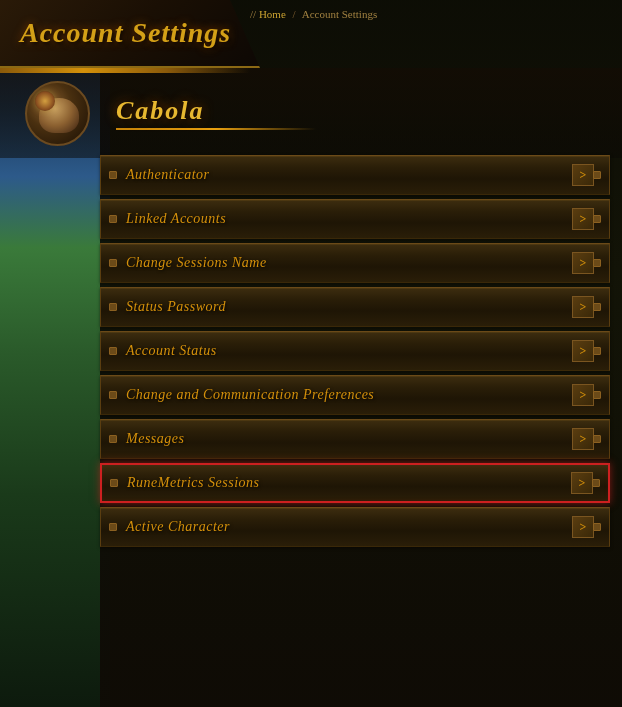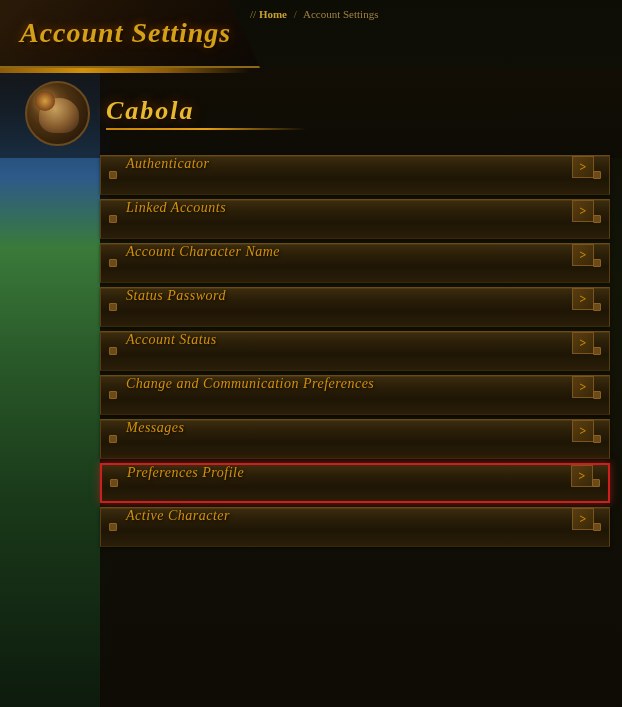--- a/index.html
+++ b/index.html
@@ -92,21 +92,20 @@
       top: 8px;
       left: 250px;
       z-index: 11;
       font-size: 11px;
       color: #a08040;
     }
 
     .breadcrumb-bar a {
       color: #c8a030;
       text-decoration: none;
-      font-weight: bold;
     }
 
     .breadcrumb-separator {
       margin: 0 4px;
       color: #806030;
     }
 
     
     .user-profile-area {
       position: absolute;
@@ -147,21 +146,21 @@
       content: '';
       position: absolute;
       top: 8px; left: 8px;
       width: 20px; height: 20px;
       border-radius: 50%;
       background: radial-gradient(circle, #d4a040 0%, #8b5020 60%, #3a2008 100%);
       box-shadow: 0 0 6px rgba(200,160,60,0.5);
     }
 
     .username-block {
-      margin-left: 16px;
+      margin-left: 26px;
     }
 
     .username-text {
       font-size: 26px;
       font-weight: bold;
       color: #e8b830;
       text-shadow: 2px 2px 6px #000, 0 0 12px #8b4000;
       font-style: italic;
       letter-spacing: 2px;
     }
@@ -180,21 +179,21 @@
       left: 100px;
       width: 510px;
       z-index: 10;
       display: flex;
       flex-direction: column;
       gap: 4px;
     }
 
     .menu-item {
       display: flex;
-      align-items: flex-start;
+      align-items: center;
       width: 100%;
       height: 40px;
       background: linear-gradient(180deg, 
         #3d2d0f 0%, 
         #2a1e08 30%, 
         #1e1505 60%, 
         #2a1e08 100%);
       border: 1px solid #5a3d10;
       border-top: 1px solid #6b4a18;
       border-bottom: 1px solid #3a2808;
@@ -303,40 +302,40 @@
 <div class="menu-container" id="menu-container">
 <div class="menu-item">
       <span class="menu-item-label">Authenticator</span>
       <div class="menu-item-arrow">&gt;</div>
     </div>
     <div class="menu-item">
       <span class="menu-item-label">Linked Accounts</span>
       <div class="menu-item-arrow">&gt;</div>
     </div>
     <div class="menu-item">
-      <span class="menu-item-label">Account Character Name</span>
+      <span class="menu-item-label">Change Sessions Name</span>
       <div class="menu-item-arrow">&gt;</div>
     </div>
     <div class="menu-item">
       <span class="menu-item-label">Status Password</span>
       <div class="menu-item-arrow">&gt;</div>
     </div>
     <div class="menu-item">
       <span class="menu-item-label">Account Status</span>
       <div class="menu-item-arrow">&gt;</div>
     </div>
     <div class="menu-item">
       <span class="menu-item-label">Change and Communication Preferences</span>
       <div class="menu-item-arrow">&gt;</div>
     </div>
     <div class="menu-item">
       <span class="menu-item-label">Messages</span>
       <div class="menu-item-arrow">&gt;</div>
     </div>
     <div class="menu-item highlighted">
-      <span class="menu-item-label">Preferences Profile</span>
+      <span class="menu-item-label">RuneMetrics Sessions</span>
       <div class="menu-item-arrow">&gt;</div>
     </div>
     <div class="menu-item">
       <span class="menu-item-label">Active Character</span>
       <div class="menu-item-arrow">&gt;</div>
     </div>
   </div>
 
 </body></html>

